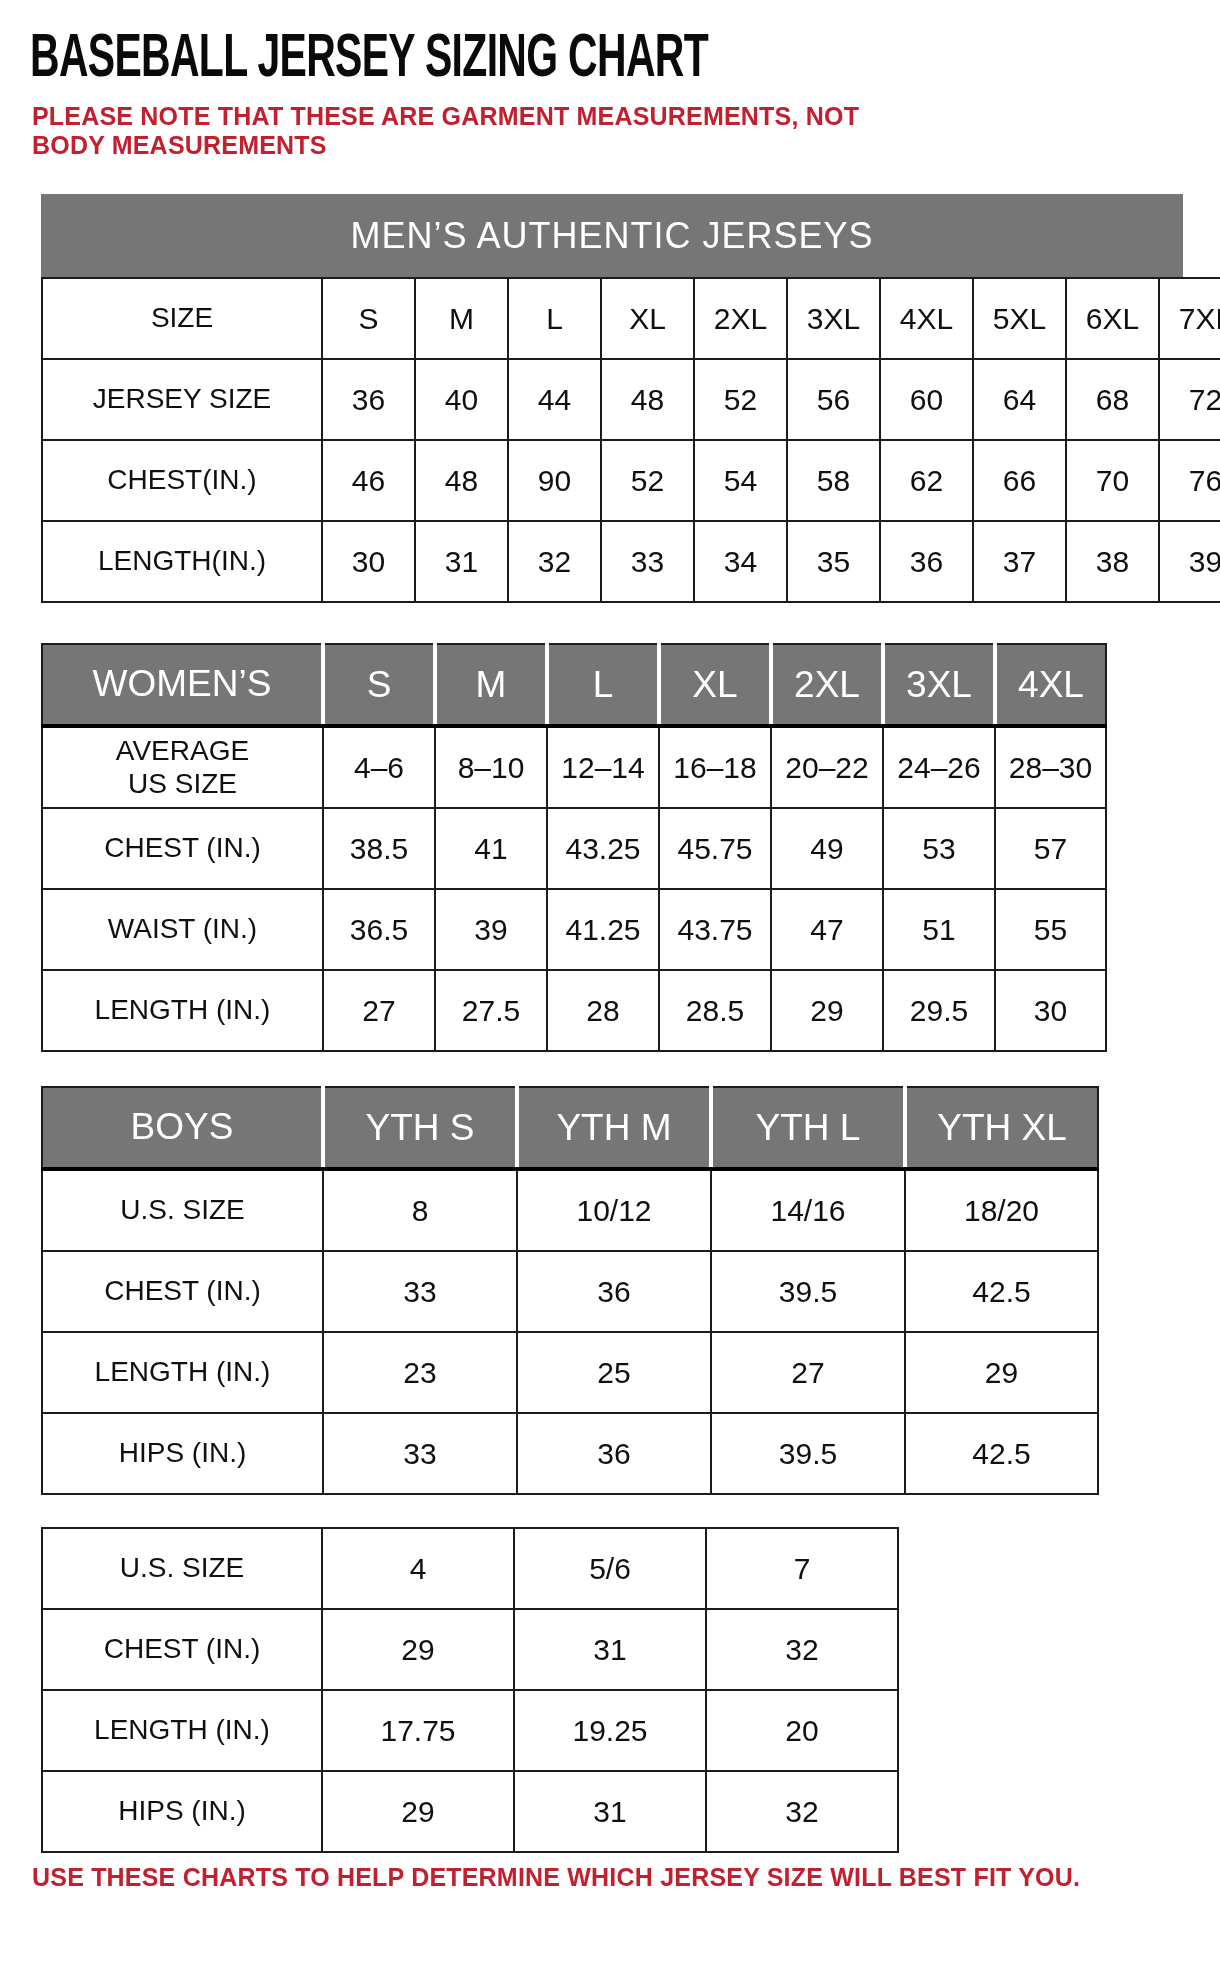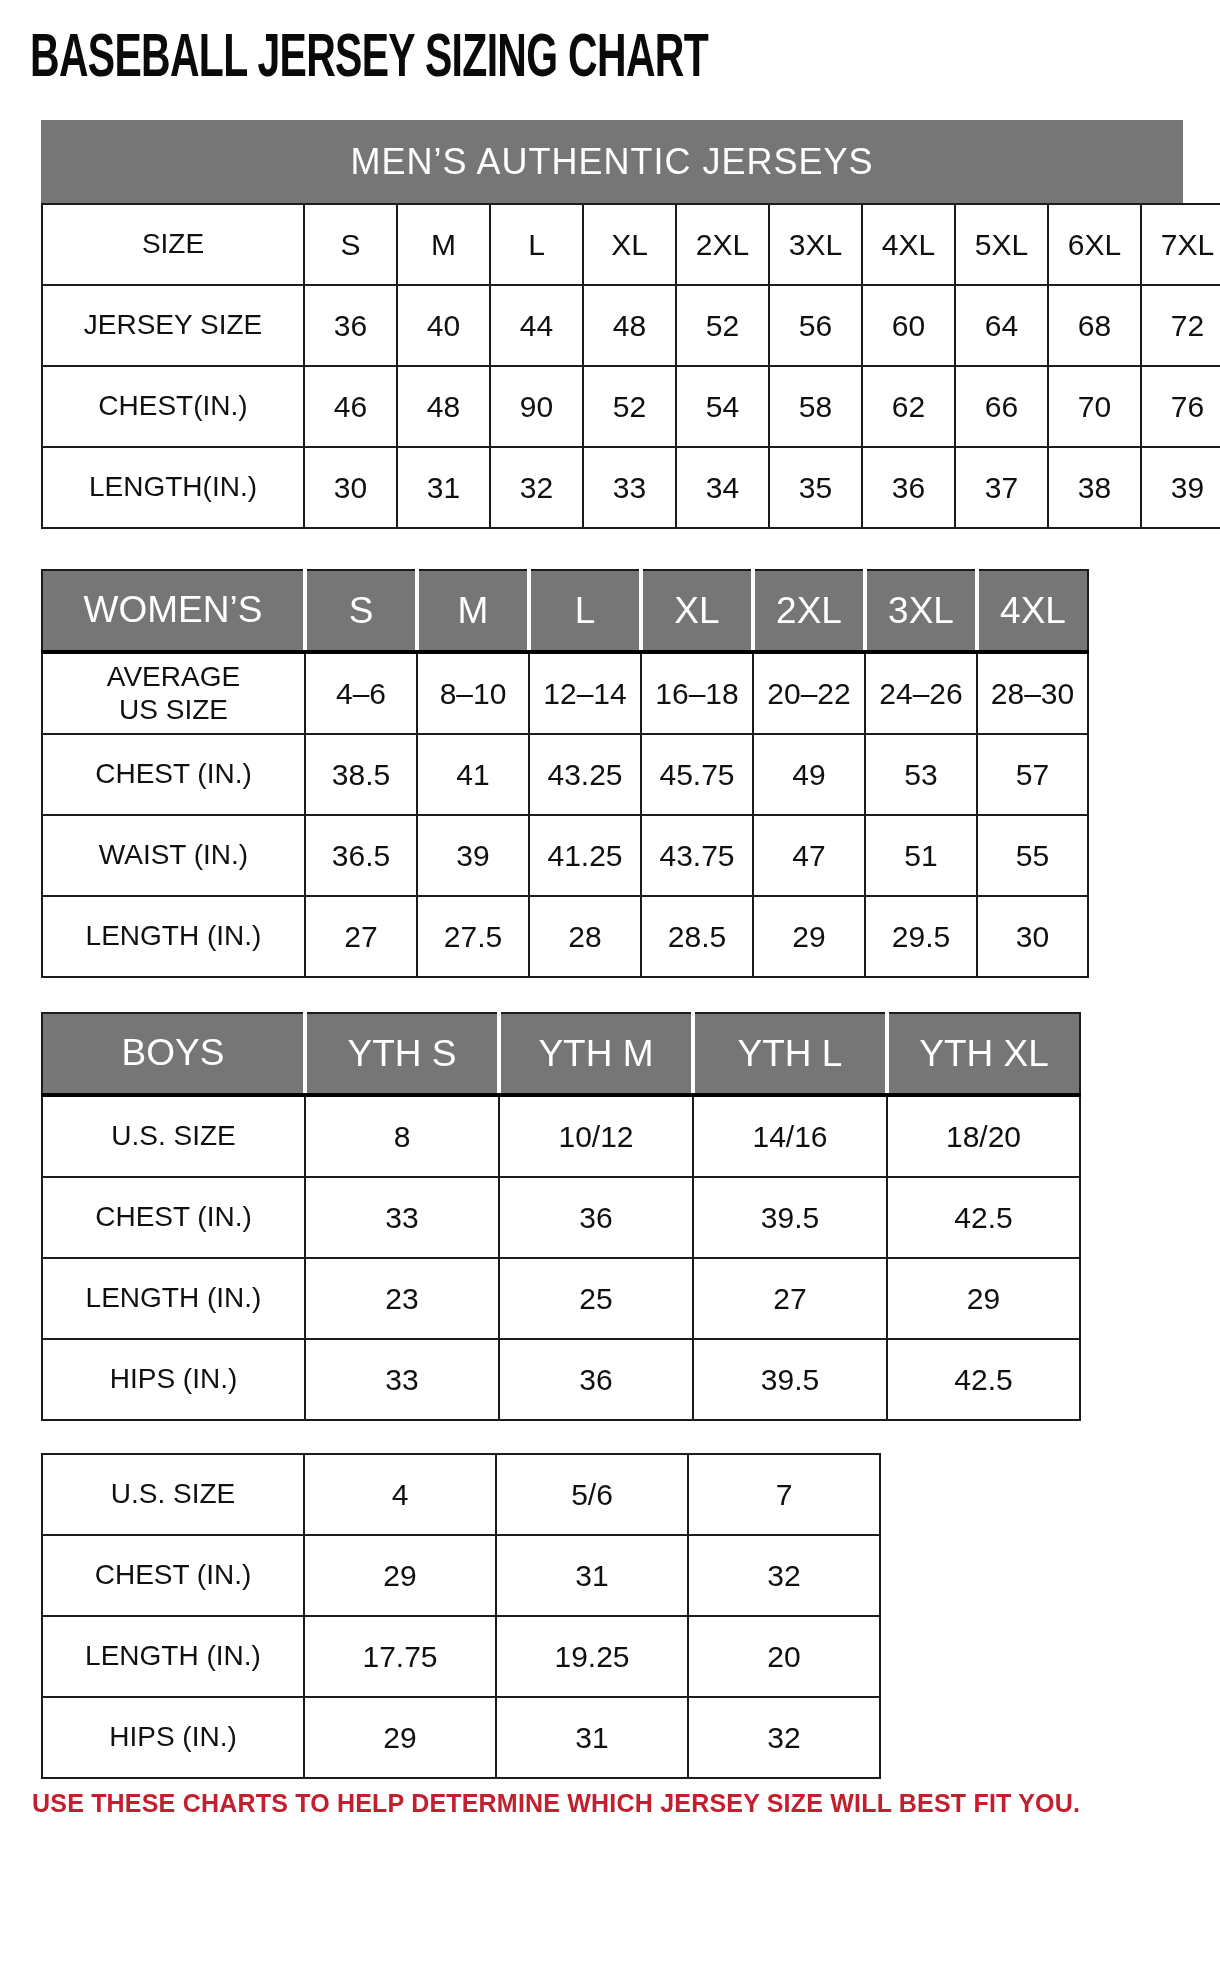--- a/index.html
+++ b/index.html
@@ -36,34 +36,35 @@
     color:#ffffff; font-size:36px; letter-spacing:1px;
   }
   .size-table { border-collapse:collapse; table-layout:fixed; }
   .size-table td {
     border:2px solid #1c1c1c;
     height:79px; padding:0; text-align:center; vertical-align:middle;
     font-size:30px; color:#101010; background:#ffffff;
     overflow:hidden;
   }
   .size-table td.lbl {
-    font-size:28px; padding:0 14px; line-height:1.15; white-space:pre-line;
+    font-size:28px; padding:0 23px; line-height:1.15; white-space:pre-line;
   }
   .size-table tr.hdr-row td {
     background:var(--header-gray, #767676); color:#ffffff;
     border-bottom:4px solid #000000;
     font-size:37px;
   }
   .size-table tr.hdr-row td + td { border-left:4px solid #ffffff; }
 </style>
 </head>
 <body style="--accent-red: #C2202E; --header-gray: #767676;">
 
 <div class="page">
   <h1 class="title">BASEBALL JERSEY SIZING CHART</h1>
+  <p class="note note-top">PLEASE NOTE THAT THESE ARE GARMENT MEASUREMENTS, NOT BODY MEASUREMENTS</p>
 
   <div class="slot" id="slot-mens">
       <div class="banner" style="width: 1142px;">MEN’S AUTHENTIC JERSEYS</div>
       <table class="size-table" style="width: 1142px;">
         <tbody>
           <tr class="data-row">
             <td class="lbl" style="width: 232px;">SIZE</td>
             <td class="val" style="width: 91px;">S</td>
             <td class="val" style="width: 91px;">M</td>
             <td class="val" style="width: 91px;">L</td>

